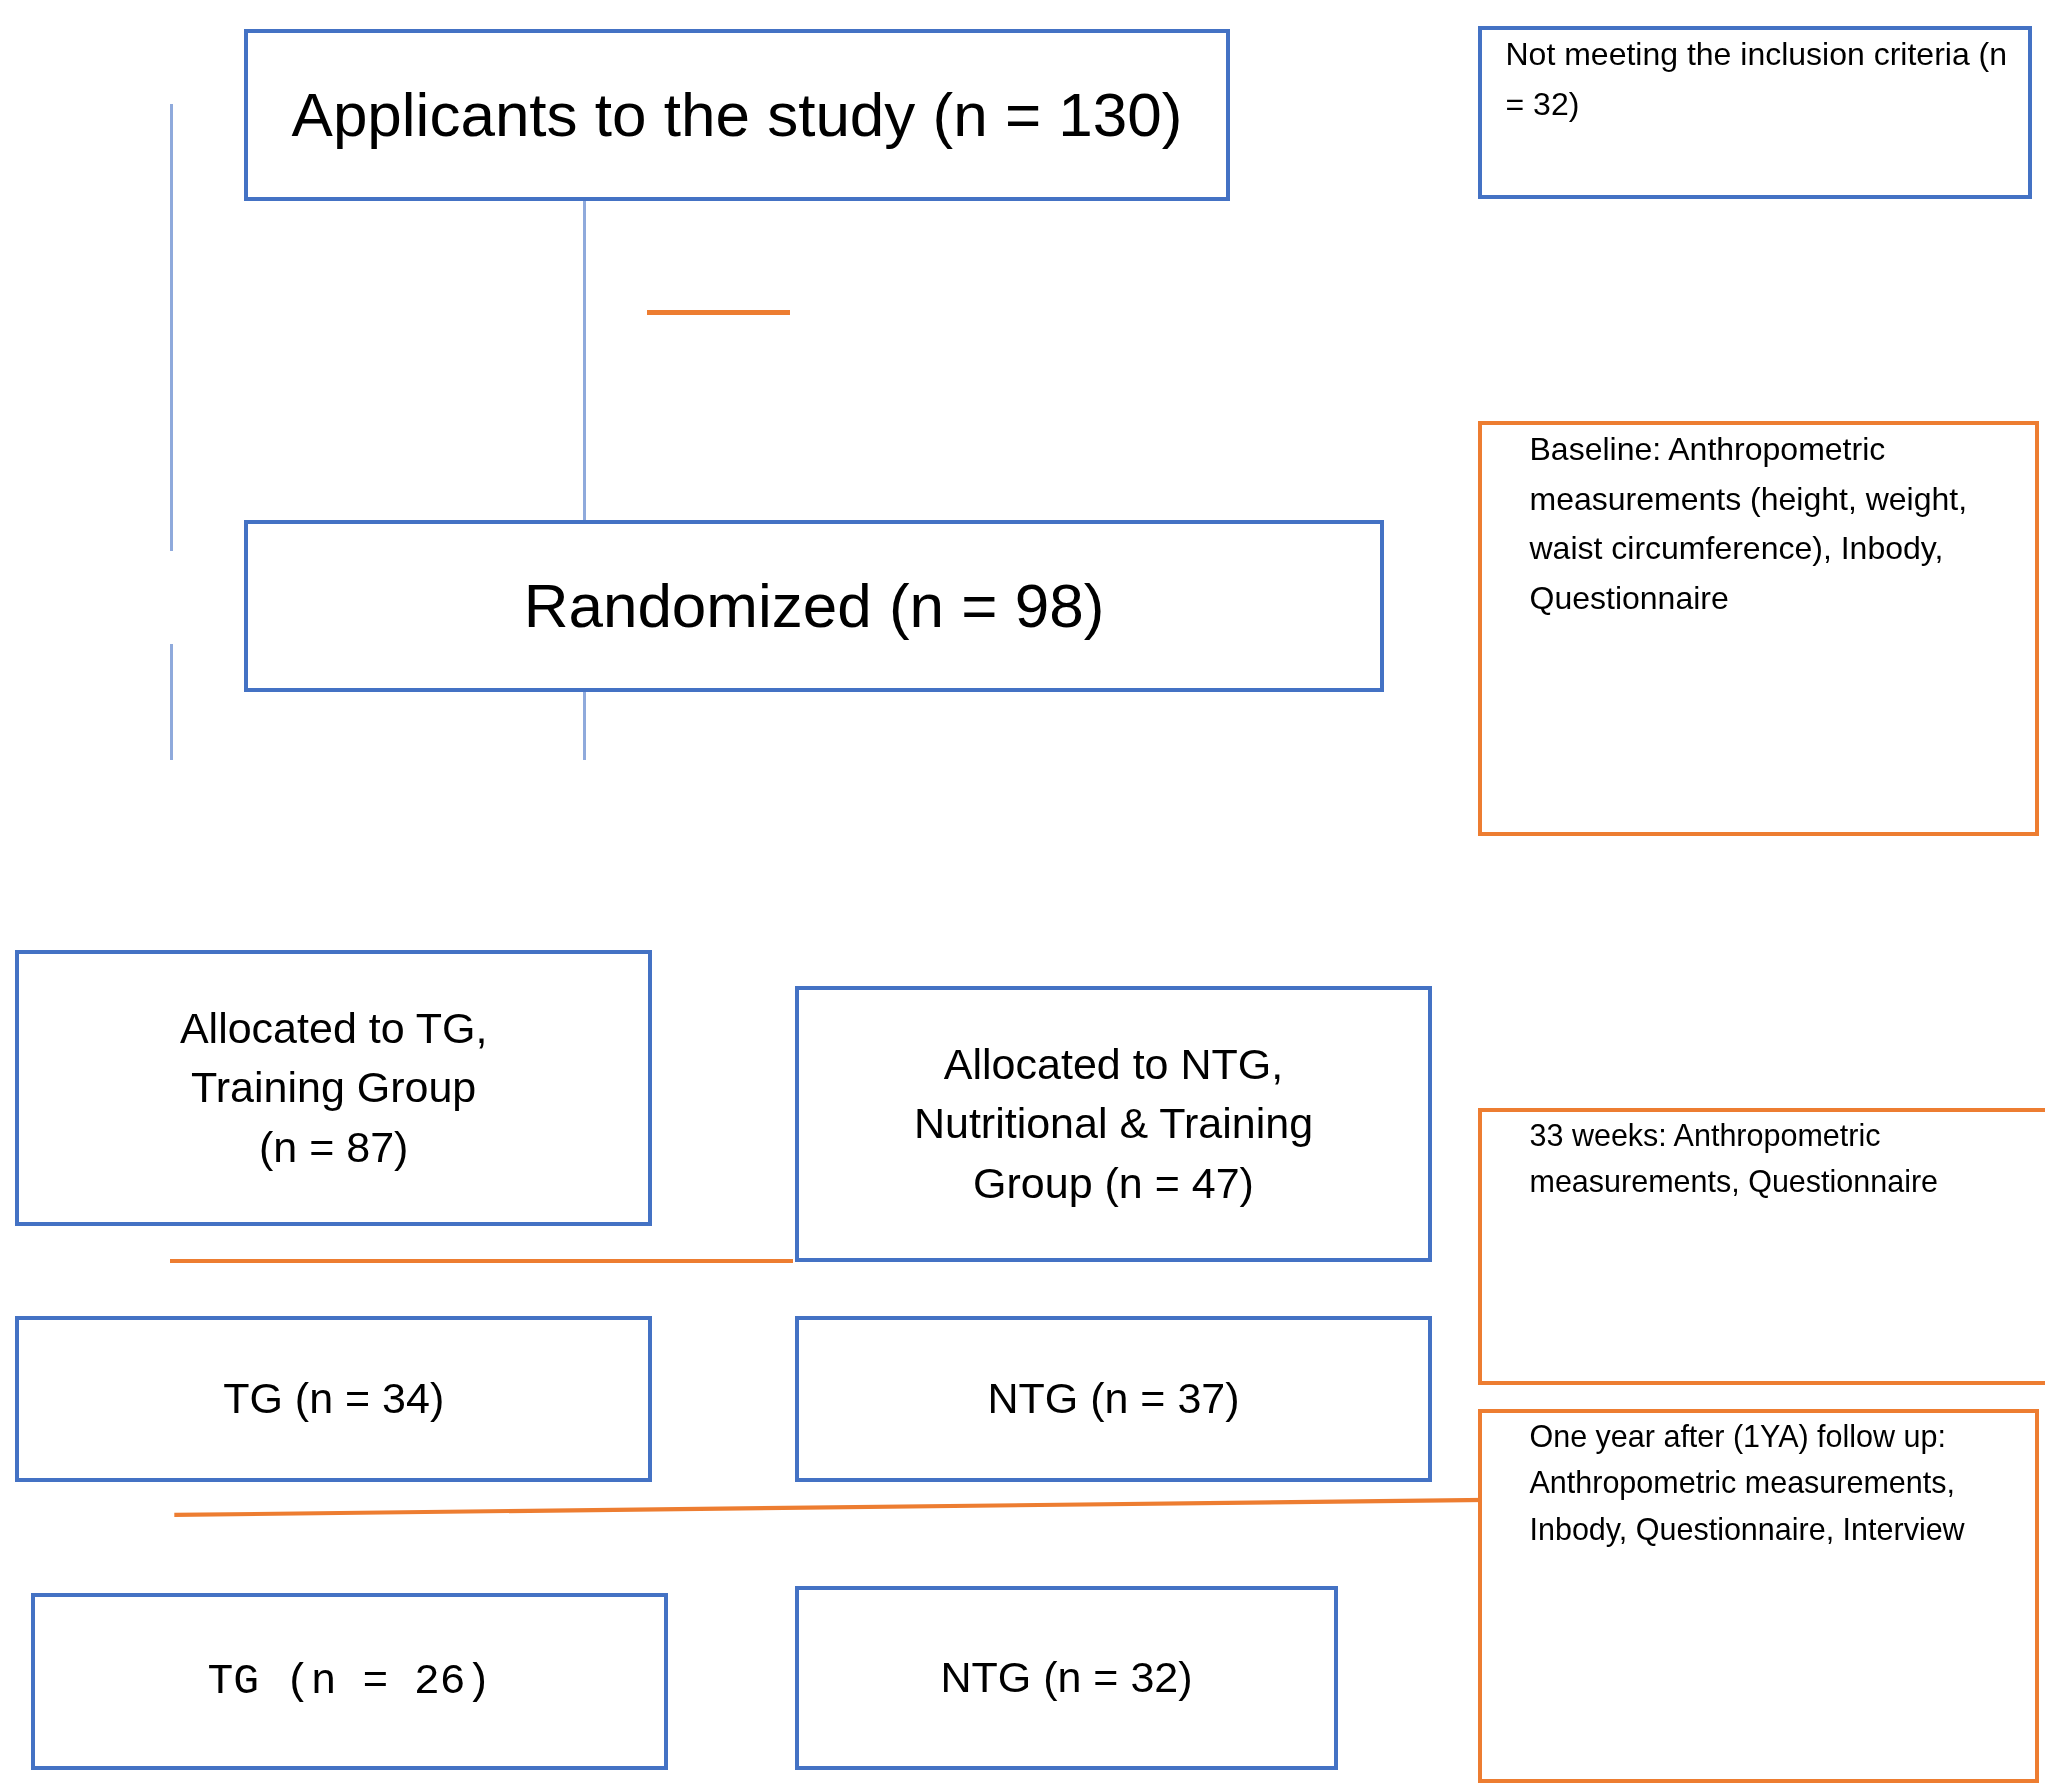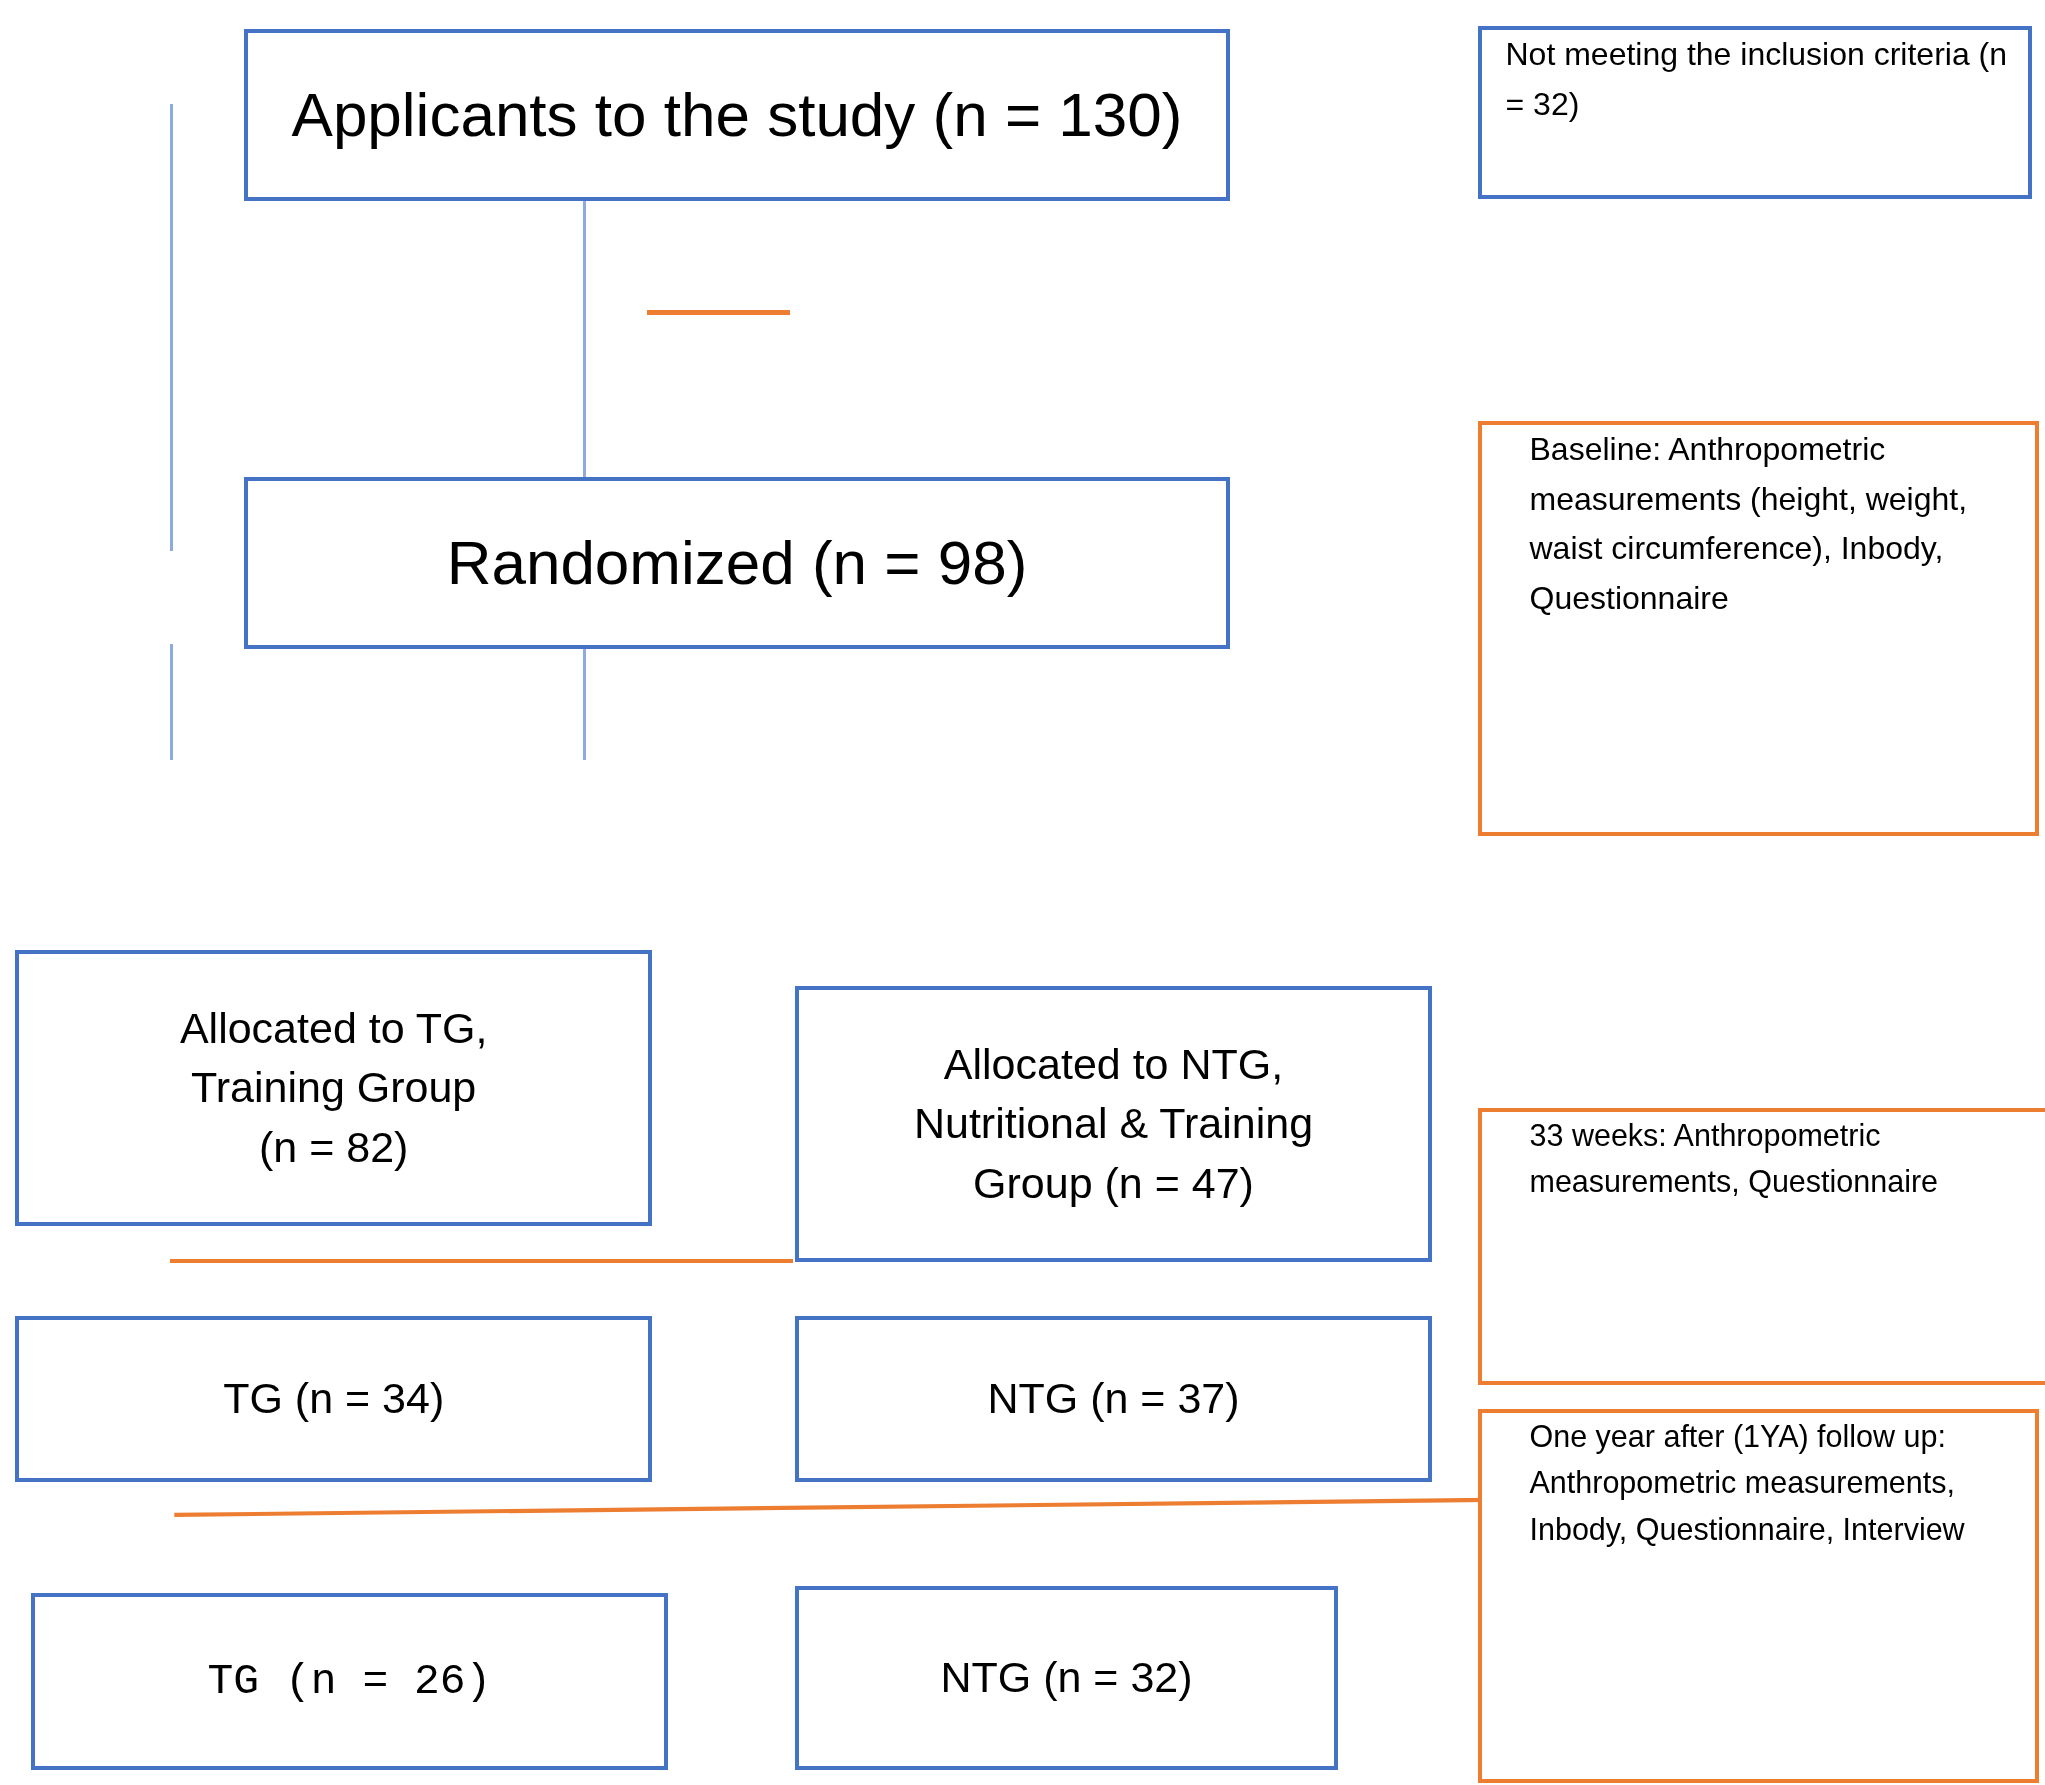--- a/index.html
+++ b/index.html
@@ -118,32 +118,32 @@
   </svg>
 
   <div class="node blue center-lg" style="left:244px; top:29px; width:986px; height:172px;">
     <span class="label">Applicants to the study (n = 130)</span>
   </div>
 
   <div class="node blue note" style="left:1478px; top:26px; width:554px; height:173px;">
     <span class="label">Not meeting the inclusion criteria (n = 32)</span>
   </div>
 
-  <div class="node blue center-lg" style="left:244px; top:477px; width:986px; height:172px;">
+  <div class="node blue center-lg" style="left:244px; top:520px; width:1140px; height:172px;">
     <span class="label">Randomized (n = 98)</span>
   </div>
 
   <div class="node orange note" style="left:1478px; top:421px; width:561px; height:415px;">
     <span class="label">Baseline: Anthropometric measurements (height, weight, waist circumference), Inbody, Questionnaire</span>
   </div>
 
   <div class="node blue center" style="left:15.2px; top:950px; width:637px; height:276px;">
     <span class="label">Allocated to TG,
 Training Group
-(n = 82)</span>
+(n = 87)</span>
   </div>
 
   <div class="node blue center" style="left:795px; top:950px; width:637px; height:276px;margin-top:36px;">
     <span class="label">Allocated to NTG,
 Nutritional &amp; Training
 Group (n = 47)</span>
   </div>
 
   <div class="node orange note small" style="left:1478px; top:1108px; width:618px; height:277px;">
     <span class="label">33 weeks: Anthropometric measurements, Questionnaire</span>

